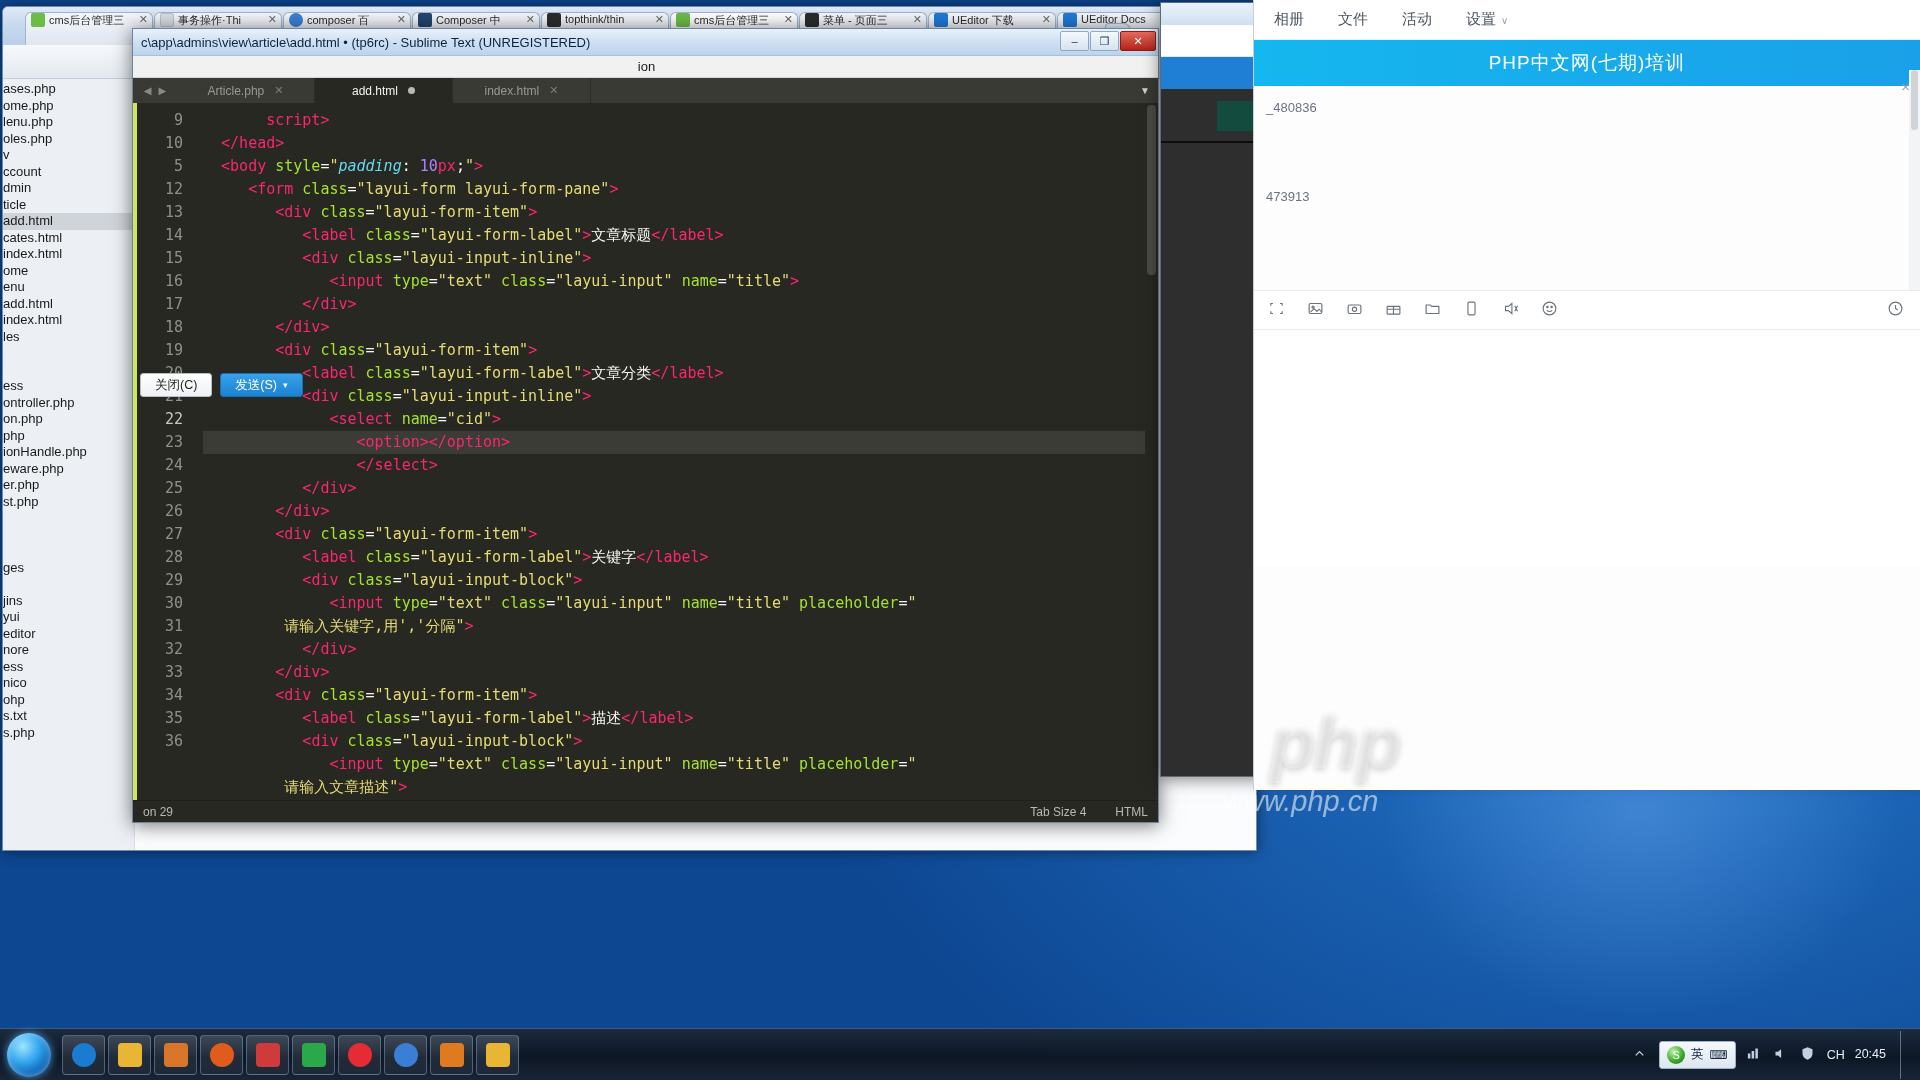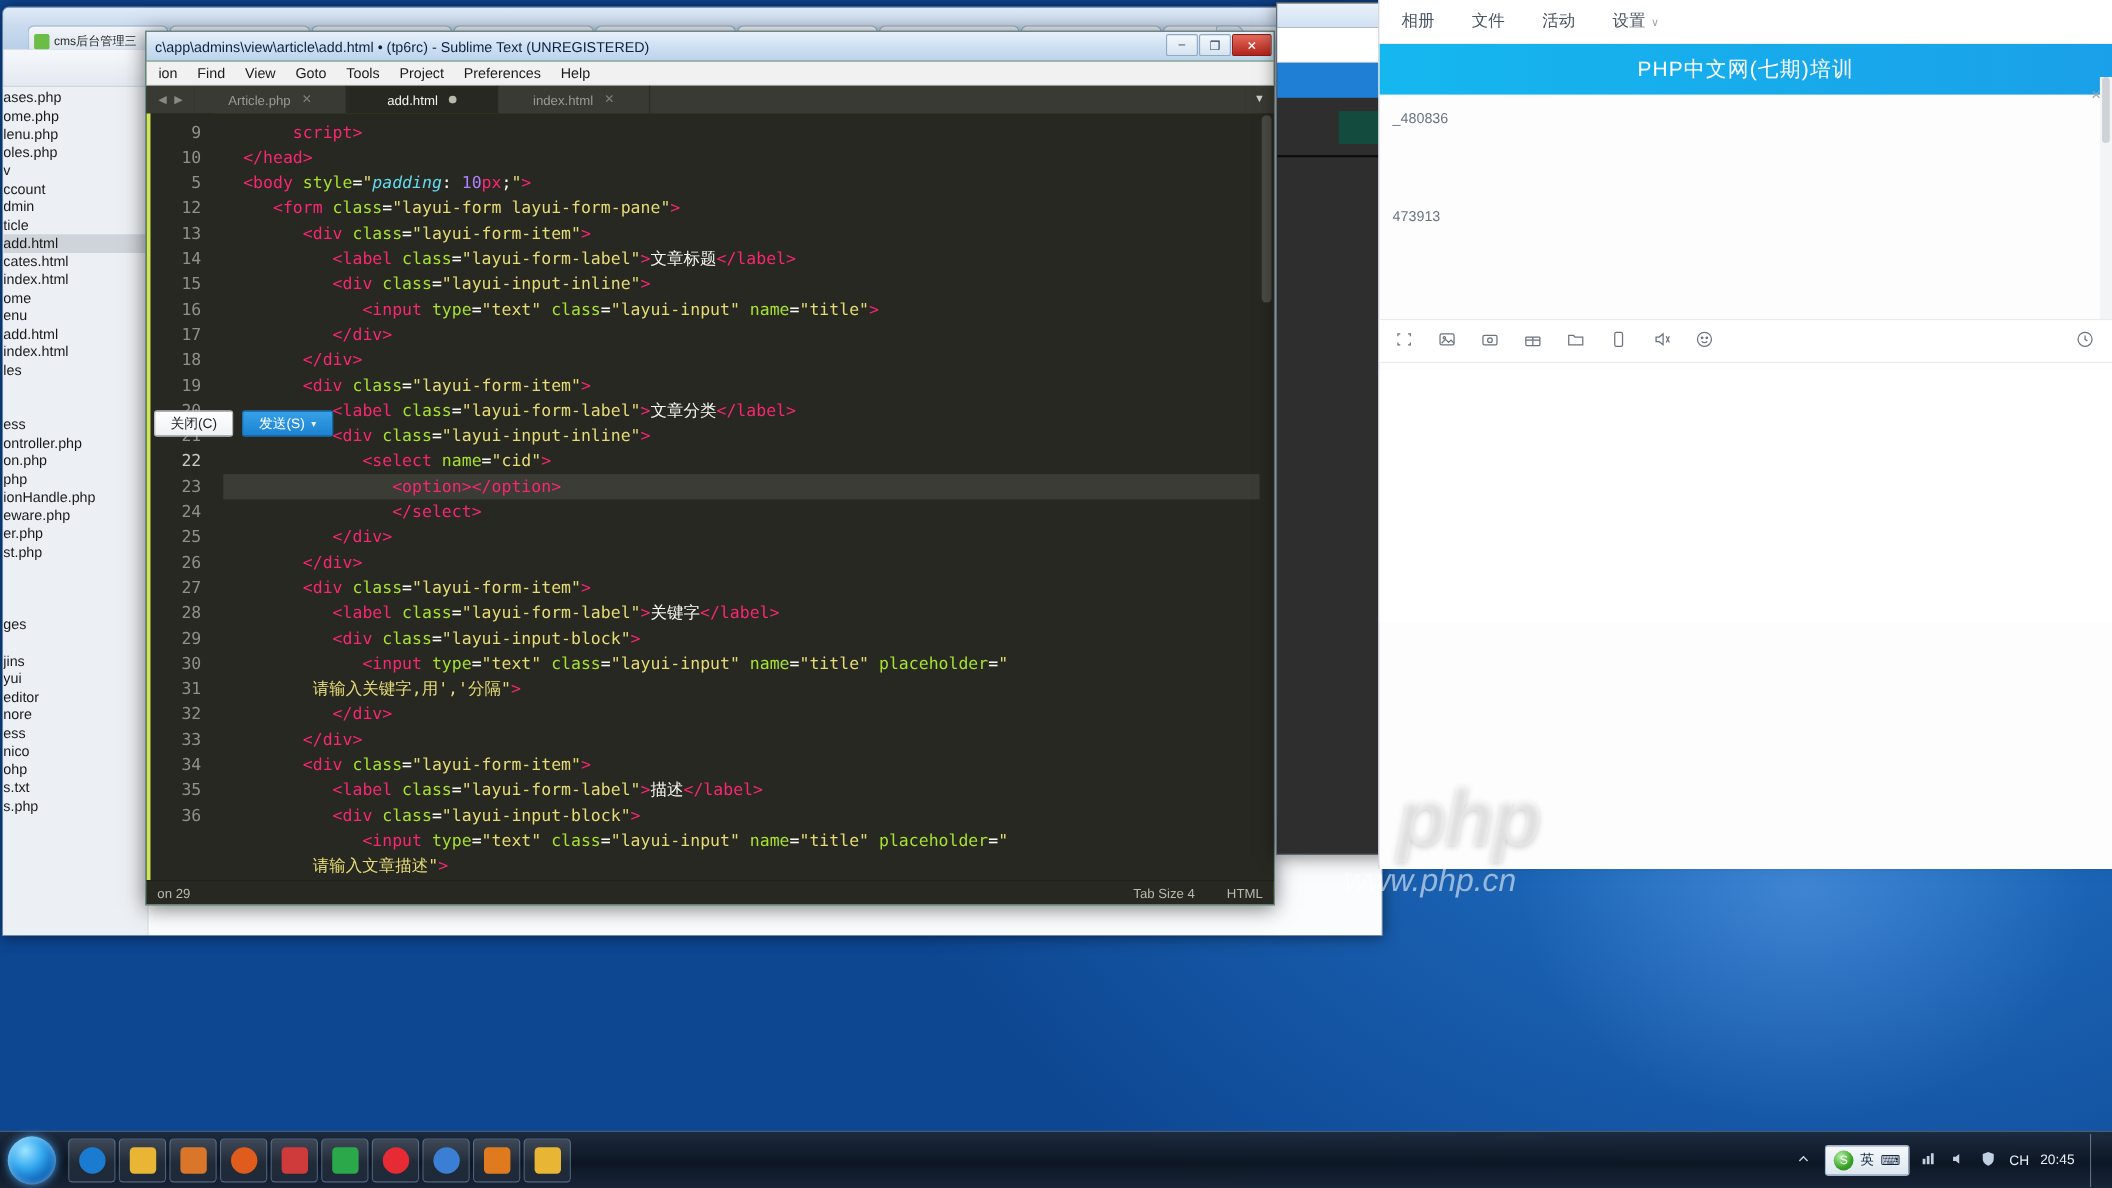--- a/index.html
+++ b/index.html
@@ -32,26 +32,26 @@
   #browser-titlebar {
     height:38px;
     background: linear-gradient(#dfeaf7,#c9daee 45%, #b9cfe8 100%);
     position:relative;
   }
   .tabstrip {
     position:absolute; left:22px; top:12px; right:70px; height:26px;
     display:flex; align-items:flex-end; gap:1px;
   }
   .btab {
-    height:22px;
+    height:33px;
     min-width:128px; max-width:150px;
     background: linear-gradient(#f3f6fa,#dfe6ef);
     border:1px solid #9fb4cd; border-bottom:none;
     border-radius:6px 6px 0 0;
-    display:flex; align-items:flex-end;
+    display:flex; align-items:flex-start;
     padding:0 4px 0 5px;
     font-size:11px; color:#2a2a2a;
     white-space:nowrap; overflow:hidden;
     position:relative;
     margin-top:35px;
   }
   .btab.active { background: linear-gradient(#ffffff,#f0f4f9); }
   .btab .fav {
     width:14px; height:14px; flex:0 0 14px; margin-right:4px;
     border-radius:2px;
@@ -87,21 +87,21 @@
   }
   #file-sidebar .fitem {
     height:16.5px; line-height:16.5px; padding-left:0px;
     white-space:nowrap; overflow:hidden;
   }
   #file-sidebar .fitem.sel { background:#cfd4da; }
   
   #sublime {
     position:absolute; left:132px; top:28px; width:1027px; height:795px;
     border:1px solid #6d85a4;
-    background:#4d7c0f;
+    background:#1d4ed8;
     box-shadow:0 2px 18px rgba(0,0,0,.55);
     display:flex; flex-direction:column;
     overflow:hidden;
   }
   #st-title {
     height:27px;
     background:linear-gradient(#e8f1fb,#cfe0f2 50%,#bcd4ec 100%);
     display:flex; align-items:center;
     padding-left:8px; position:relative;
     font-size:13px; color:#0b2340;
@@ -111,21 +111,21 @@
   .wbtn {
     width:29px; height:20px; border:1px solid #8fa8c4;
     background:linear-gradient(#f4f8fc,#d6e3f0);
     display:flex; align-items:center; justify-content:center;
     font-size:11px; color:#203a5a; border-radius:2px;
   }
   .wbtn.close { background:linear-gradient(#e56a5c,#b2231a); color:#fff; border-color:#8c1c13; width:36px;}
   #st-menu {
     height:22px; background:#f1f1f1; border-bottom:1px solid #d4d4d4;
     display:flex; align-items:center; gap:0px; padding-left:2px;
-    font-size:13px; color:#1a1a1a;
+    font-size:13px; color:#1a1a1a;flex-direction:column;
   }
   #st-menu span { padding:0 9px; line-height:22px; }
   #st-tabbar {
     height:25px; background:#2c2c28;
     display:flex; align-items:stretch;
     position:relative;
   }
   #st-navarrows {
     width:44px; display:flex; align-items:center; justify-content:center; gap:7px;
     background:#3a3a34;

